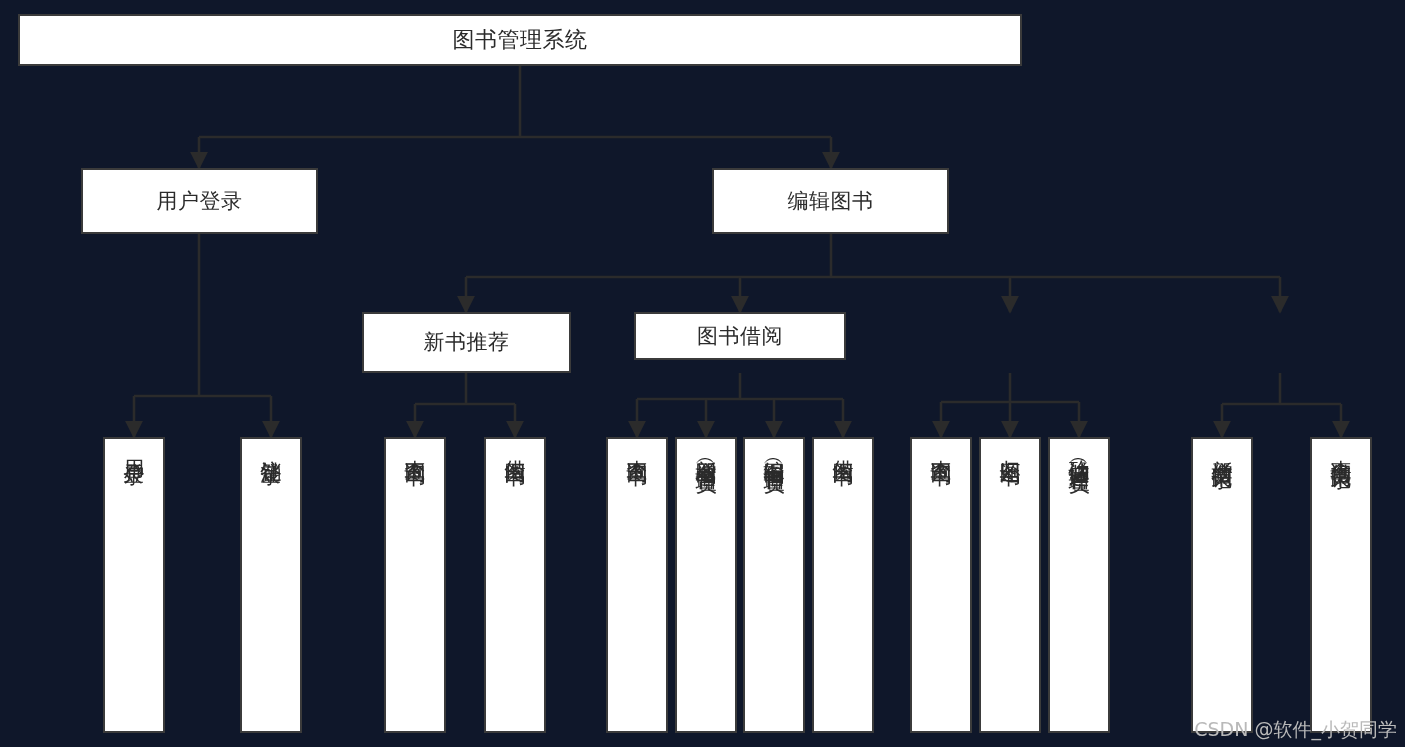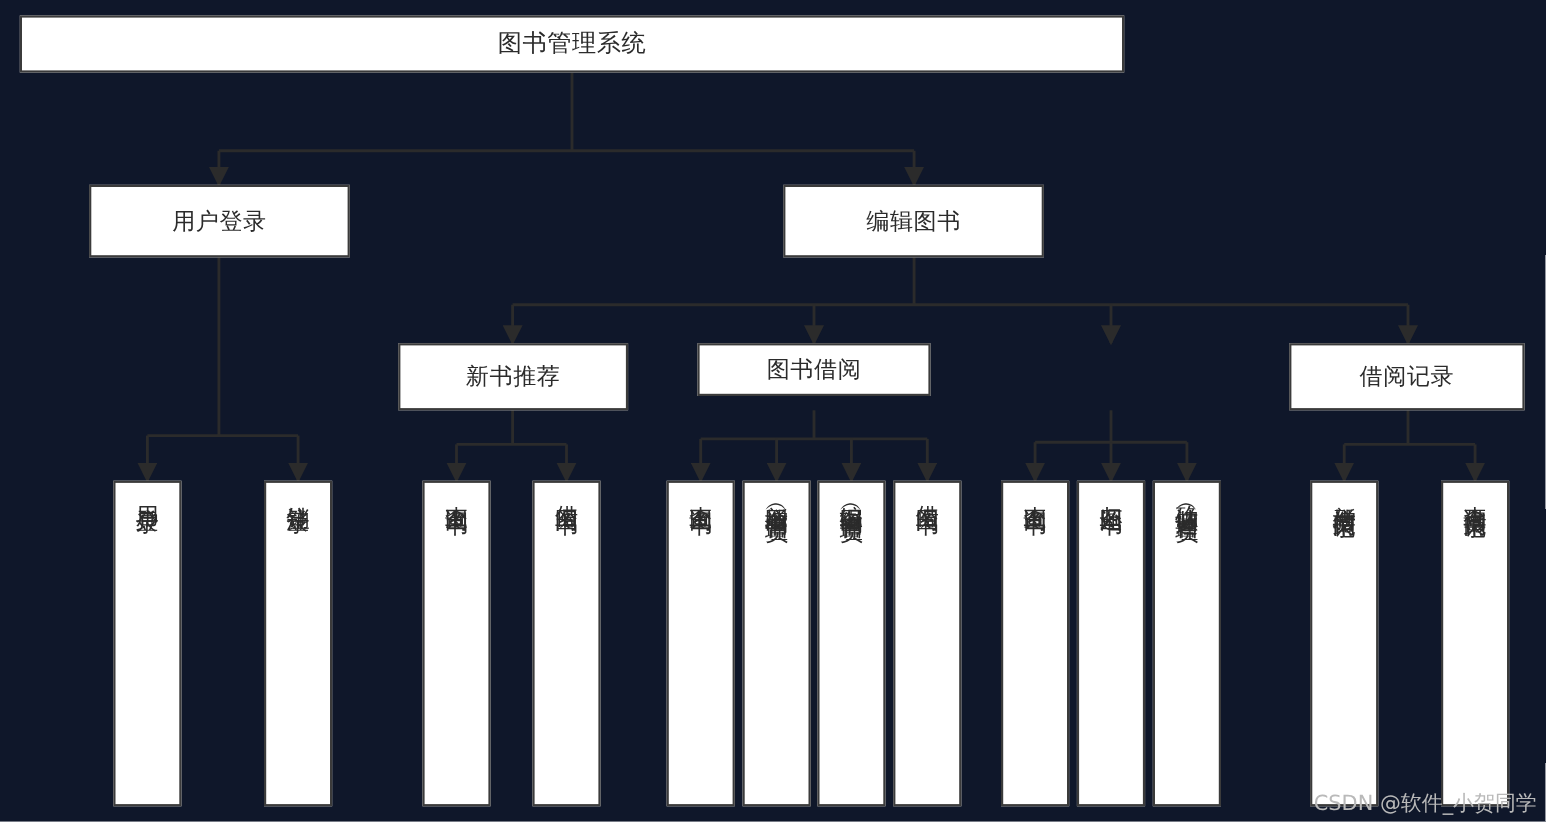--- a/index.html
+++ b/index.html
@@ -141,23 +141,20 @@
   <div class="node horiz" style="left:712px; top:168px; width:237px; height:66px;">
     <span class="label">编辑图书</span>
   </div>
 
   <div class="node horiz" style="left:362px; top:312px; width:209px; height:61px;">
     <span class="label">新书推荐</span>
   </div>
   <div class="node horiz" style="left:634px; top:312px; width:212px; height:48px;">
     <span class="label">图书借阅</span>
   </div>
-  <div class="node horiz" style="left:1172px; top:312px; width:214px; height:61px;">
-    <span class="label">借阅记录</span>
-  </div>
 
   <div class="node vert" style="left:103px; top:437px; width:62px; height:296px;">
     <span class="label">用户登录</span>
   </div>
   <div class="node vert" style="left:240px; top:437px; width:62px; height:296px;">
     <span class="label">注销登录</span>
   </div>
 
   <div class="node vert" style="left:384px; top:437px; width:62px; height:296px;">
     <span class="label">查询图书</span>

